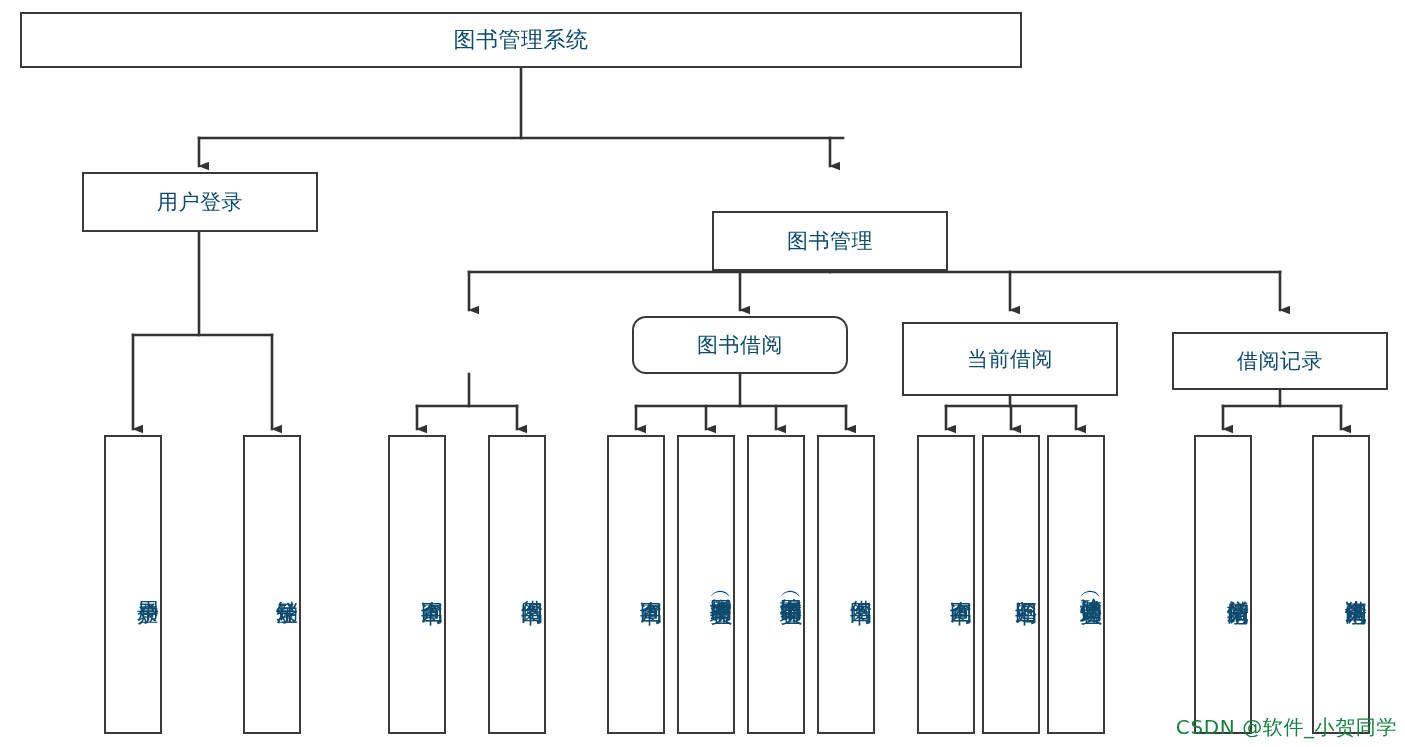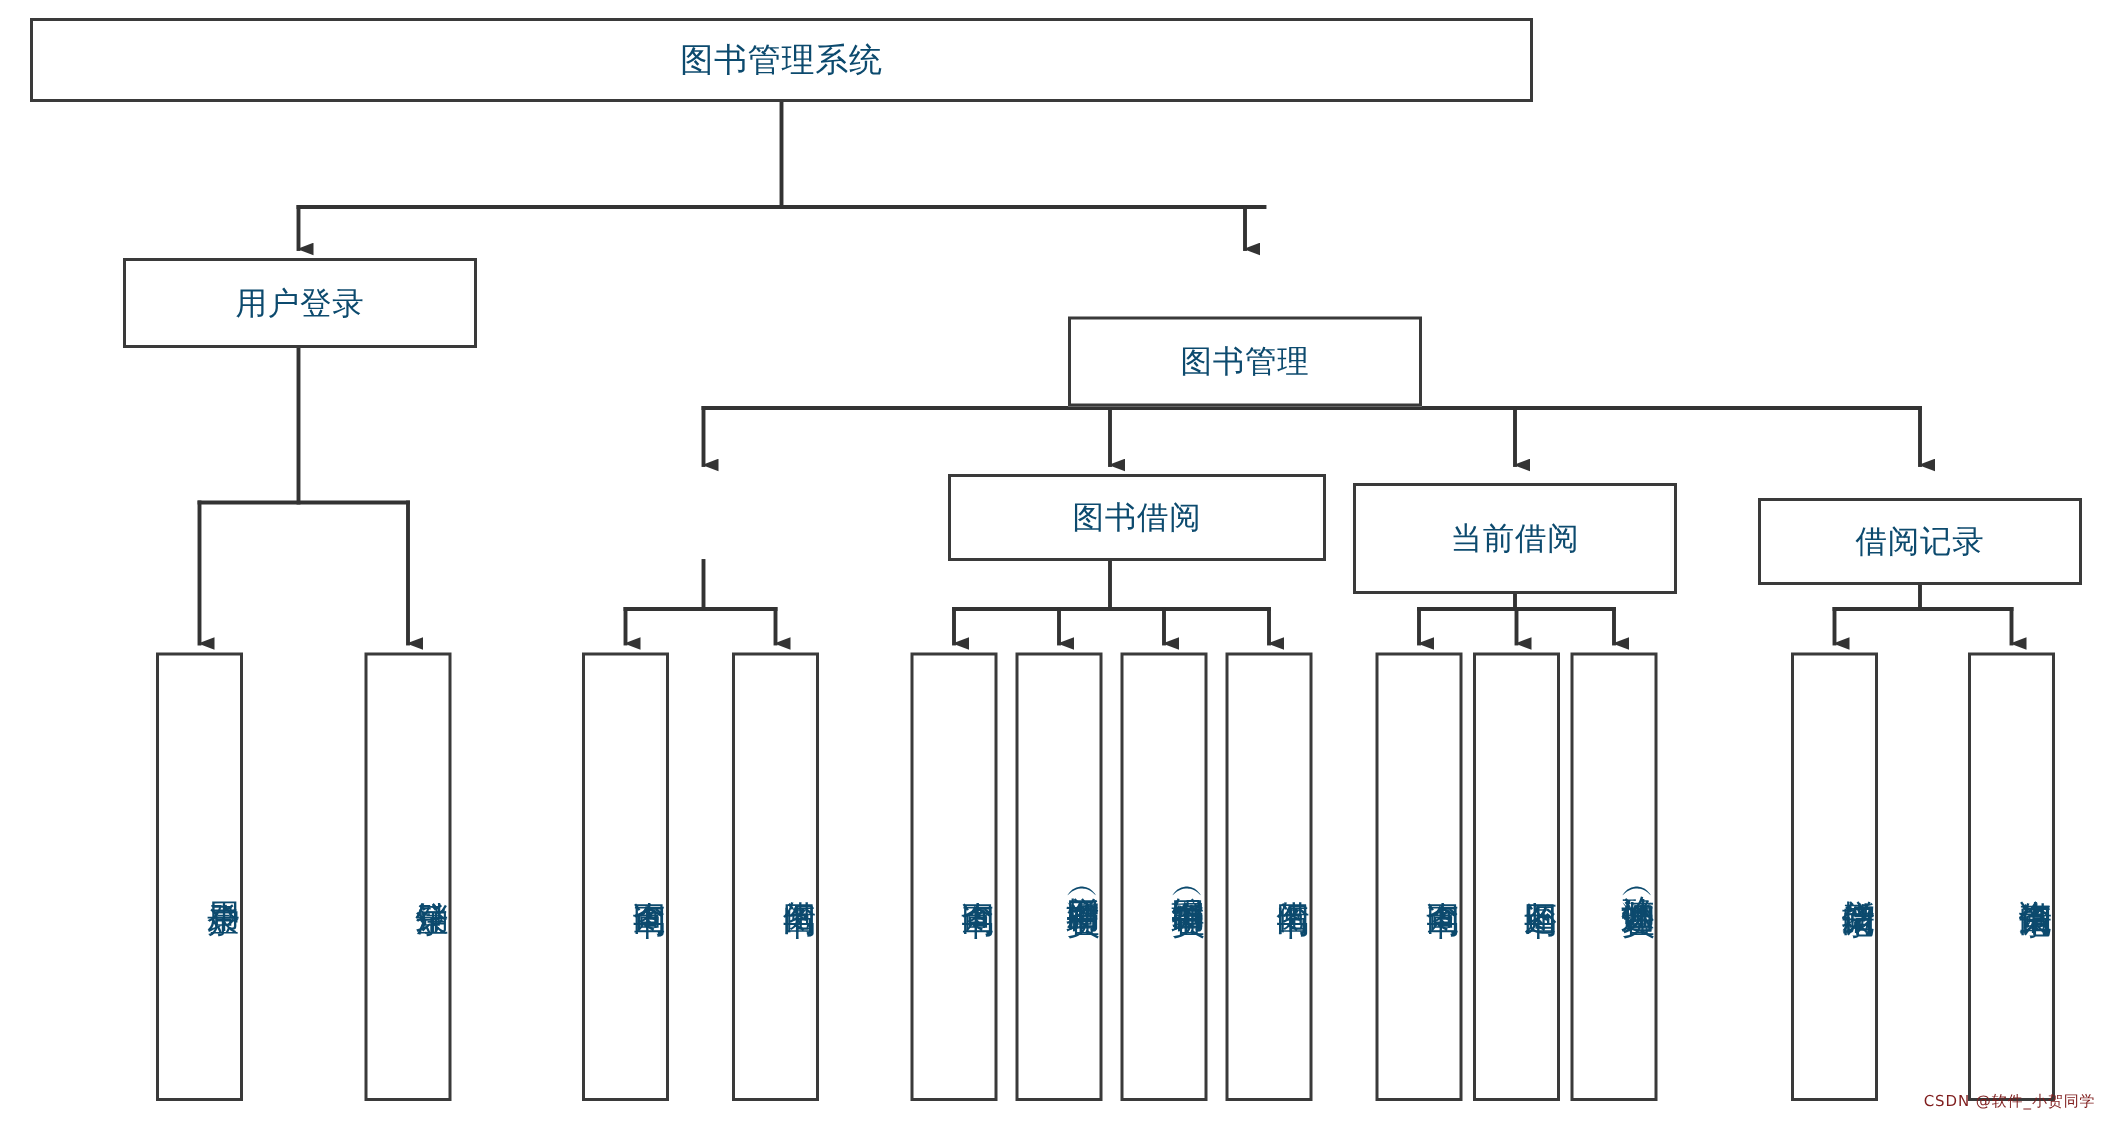--- a/index.html
+++ b/index.html
@@ -57,22 +57,22 @@
   }
   .node-v > span {
     writing-mode: vertical-rl;
     text-orientation: upright;
     display: block;
   }
   #watermark {
     position: absolute;
     right: 8px;
     bottom: 6px;
-    font-size: 10px;
-    color: #7f1d1d;
+    font-size: 20px;
+    color: #15803d;
     letter-spacing: 0.6px;
     z-index: 6;
     white-space: nowrap;
     user-select: none;
   }
 </style>
 </head>
 <body>
 
 <div id="diagram-root">
@@ -131,21 +131,21 @@
     <span>图书管理系统</span>
   </div>
 
   <div class="node node-h" style="left:82px; top:172px; width:236px; height:60px;">
     <span>用户登录</span>
   </div>
   <div class="node node-h" style="left:712px; top:172px; width:236px; height:60px;margin-top:39px;">
     <span>图书管理</span>
   </div>
 
-  <div class="node node-h" style="left:632px; top:316px; width:252px; height:58px;">
+  <div class="node node-h" style="left:632px; top:316px; width:216px; height:58px;border-radius:14px;">
     <span>图书借阅</span>
   </div>
   <div class="node node-h" style="left:902px; top:322px; width:216px; height:74px;">
     <span>当前借阅</span>
   </div>
   <div class="node node-h" style="left:1172px; top:316px; width:216px; height:58px;margin-top:16px;">
     <span>借阅记录</span>
   </div>
 
   <div class="node node-v" style="left:104px; top:435px; width:58px; height:299px;">

